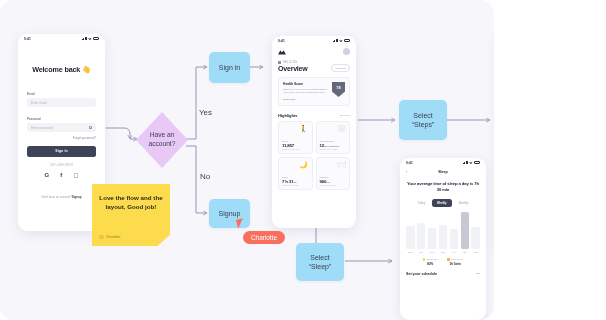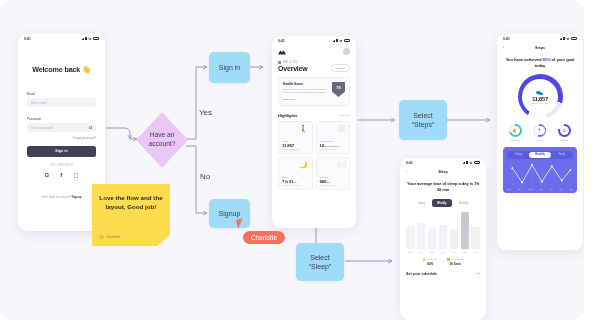--- a/index.html
+++ b/index.html
@@ -3,21 +3,21 @@
 <meta charset="utf-8">
 <style>
   * { box-sizing: border-box; margin:0; padding:0; }
   html,body { width:606px; height:320px; overflow:hidden; }
   body {
     font-family: "Liberation Sans", sans-serif;
     background:#ffffff;
     position:relative;
   }
   #canvas {
-    position:absolute; left:0; top:0; width:584px; height:320px;
+    position:absolute; left:0; top:0; width:494px; height:320px;
     background:#f7f6fb;
     border-radius:14px;
     overflow:hidden;
   }
 
   
   .phone {
     position:absolute;
     background:#ffffff;
     border-radius:9px;

